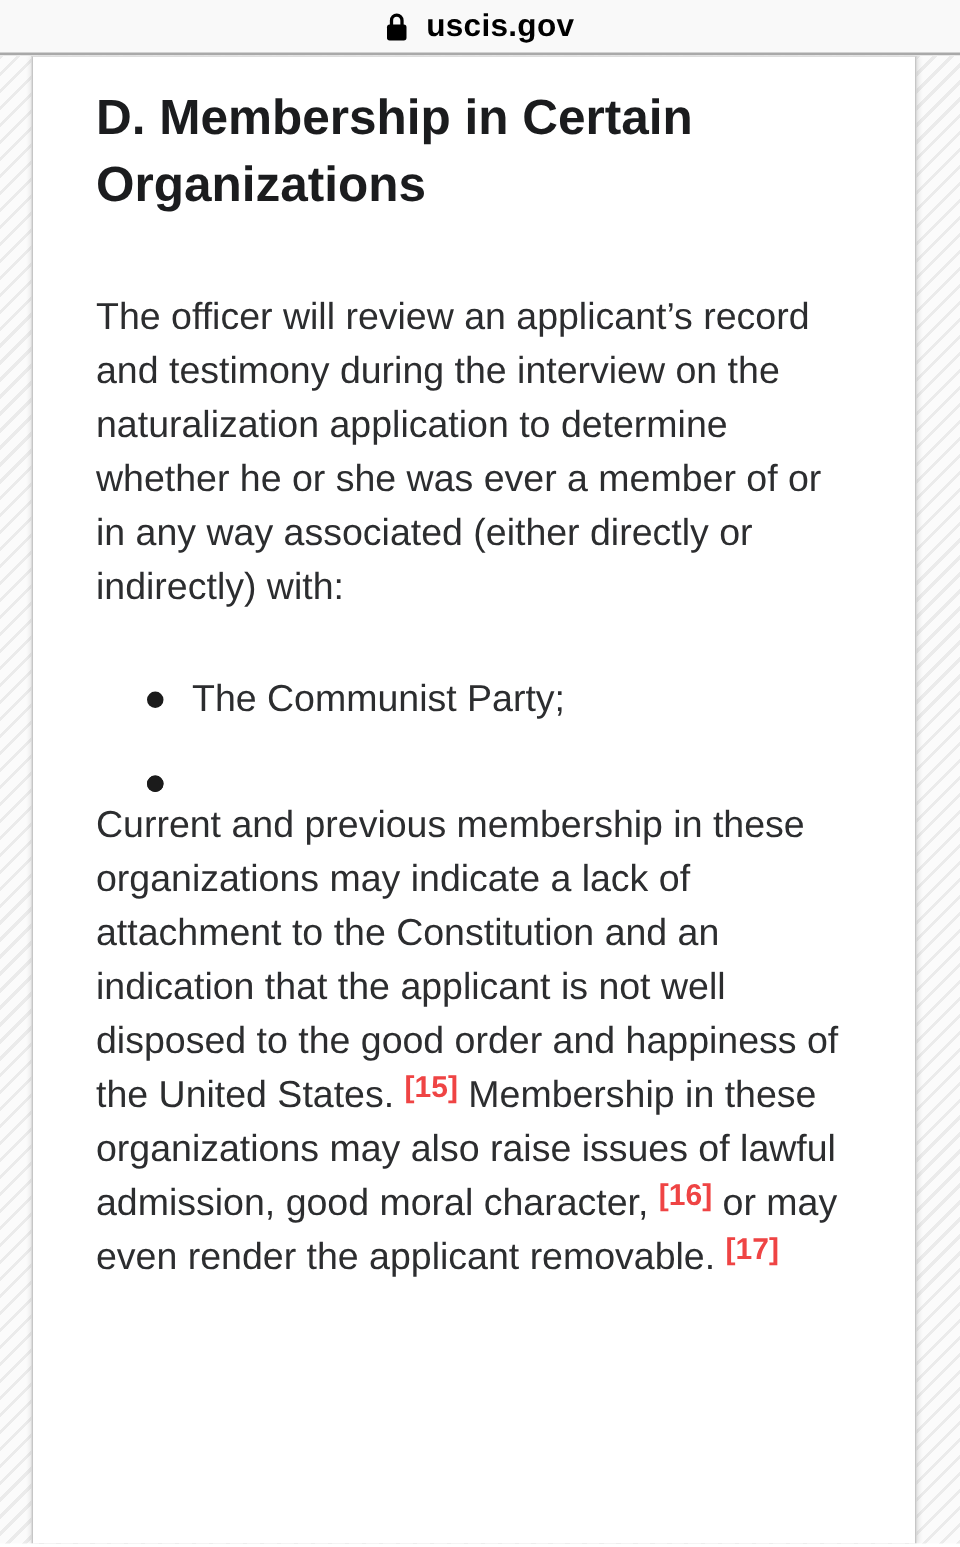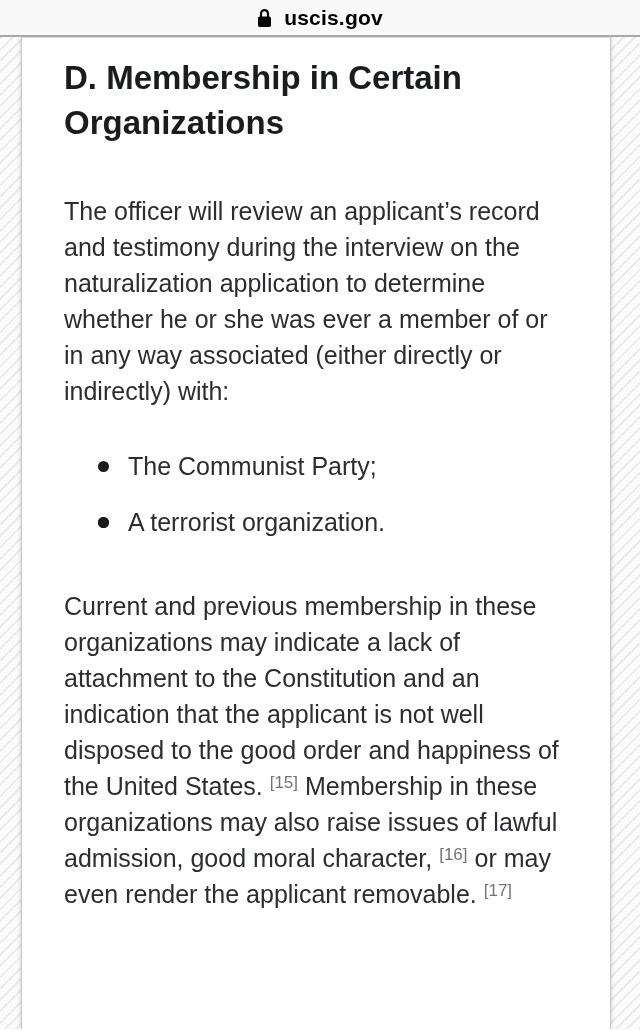--- a/index.html
+++ b/index.html
@@ -93,23 +93,23 @@
     height: 11px;
     border-radius: 50%;
     background: #1b1b1b;
   }
 
   sup.fn {
     line-height: 0;
     vertical-align: 7px;
   }
   sup.fn a {
-    font-size: 17px;
-    font-weight: 400;
-    color: #737373;
+    font-size: 20px;
+    font-weight: 700;
+    color: #ef4444;
     text-decoration: none;
     cursor: pointer;
   }
 </style>
 </head>
 <body>
 
 <div class="browser-bar">
   <span class="lock">
     <svg width="15" height="20" viewBox="0 0 15 20" aria-hidden="true">
@@ -130,20 +130,19 @@
     <ul class="bullets">
       <li>
         <span class="dot"></span>
         <span>The Communist Party;</span>
       </li>
       <li>
         <span class="dot"></span>
       </li>
       <li>
         <span class="dot"></span>
-        <span>A terrorist organization.</span>
       </li>
     </ul>
 
     <p class="body last"><span>Current and previous membership in these organizations may indicate a lack of attachment to the Constitution and an indication that the applicant is not well disposed to the good order and happiness of the United States. </span><sup class="fn"><a>[15]</a></sup><span> Membership in these organizations may also raise issues of lawful admission, good moral character, </span><sup class="fn"><a>[16]</a></sup><span> or may even render the applicant removable. </span><sup class="fn"><a>[17]</a></sup></p>
 
   </div>
 </div>
 
 </body></html>

